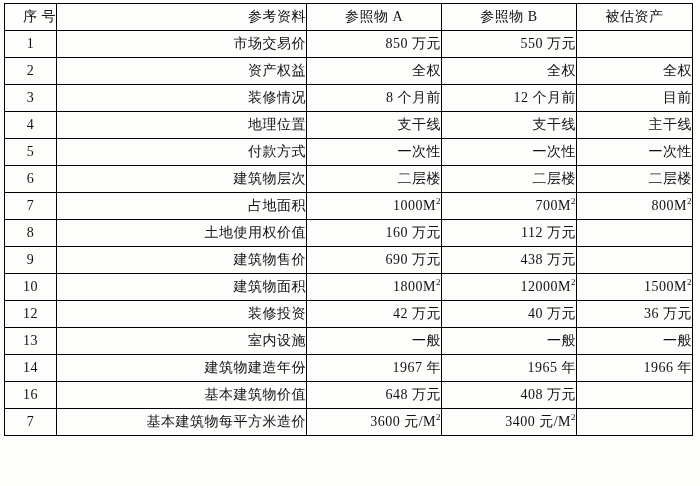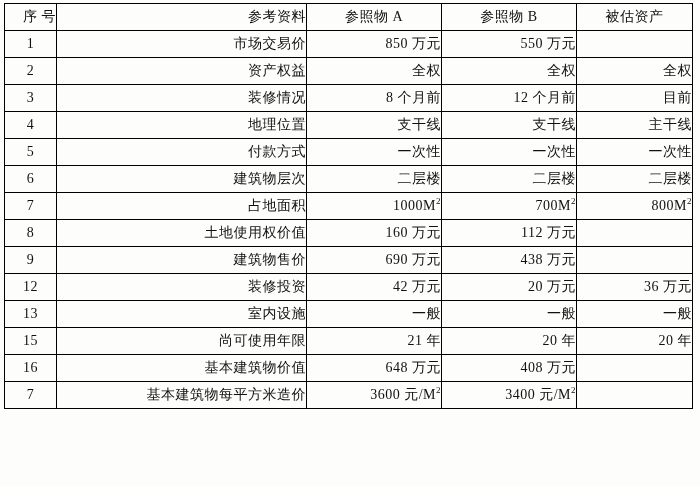--- a/index.html
+++ b/index.html
@@ -167,39 +167,46 @@
           <td class="val"><span></span></td>
         </tr>
         <tr>
           <td class="seq"><span>9</span></td>
           <td class="item"><span>建筑物售价</span></td>
           <td class="val"><span>690 万元</span></td>
           <td class="val"><span>438 万元</span></td>
           <td class="val"><span></span></td>
         </tr>
         <tr>
+          <td class="seq"><span>10</span></td>
+          <td class="item"><span>建筑物面积</span></td>
+          <td class="val"><span>1800M</span><sup>2</sup></td>
+          <td class="val"><span>12000M</span><sup>2</sup></td>
+          <td class="val"><span>1500M</span><sup>2</sup></td>
+        </tr>
+        <tr>
           <td class="seq"><span>12</span></td>
           <td class="item"><span>装修投资</span></td>
           <td class="val"><span>42 万元</span></td>
-          <td class="val"><span>20 万元</span></td>
+          <td class="val"><span>40 万元</span></td>
           <td class="val"><span>36 万元</span></td>
         </tr>
         <tr>
           <td class="seq"><span>13</span></td>
           <td class="item"><span>室内设施</span></td>
           <td class="val"><span>一般</span></td>
           <td class="val"><span>一般</span></td>
           <td class="val"><span>一般</span></td>
         </tr>
         <tr>
-          <td class="seq"><span>15</span></td>
-          <td class="item"><span>尚可使用年限</span></td>
-          <td class="val"><span>21 年</span></td>
-          <td class="val"><span>20 年</span></td>
-          <td class="val"><span>20 年</span></td>
+          <td class="seq"><span>14</span></td>
+          <td class="item"><span>建筑物建造年份</span></td>
+          <td class="val"><span>1967 年</span></td>
+          <td class="val"><span>1965 年</span></td>
+          <td class="val"><span>1966 年</span></td>
         </tr>
         <tr>
           <td class="seq"><span>16</span></td>
           <td class="item"><span>基本建筑物价值</span></td>
           <td class="val"><span>648 万元</span></td>
           <td class="val"><span>408 万元</span></td>
           <td class="val"><span></span></td>
         </tr>
         <tr>
           <td class="seq"><span>7</span></td>

